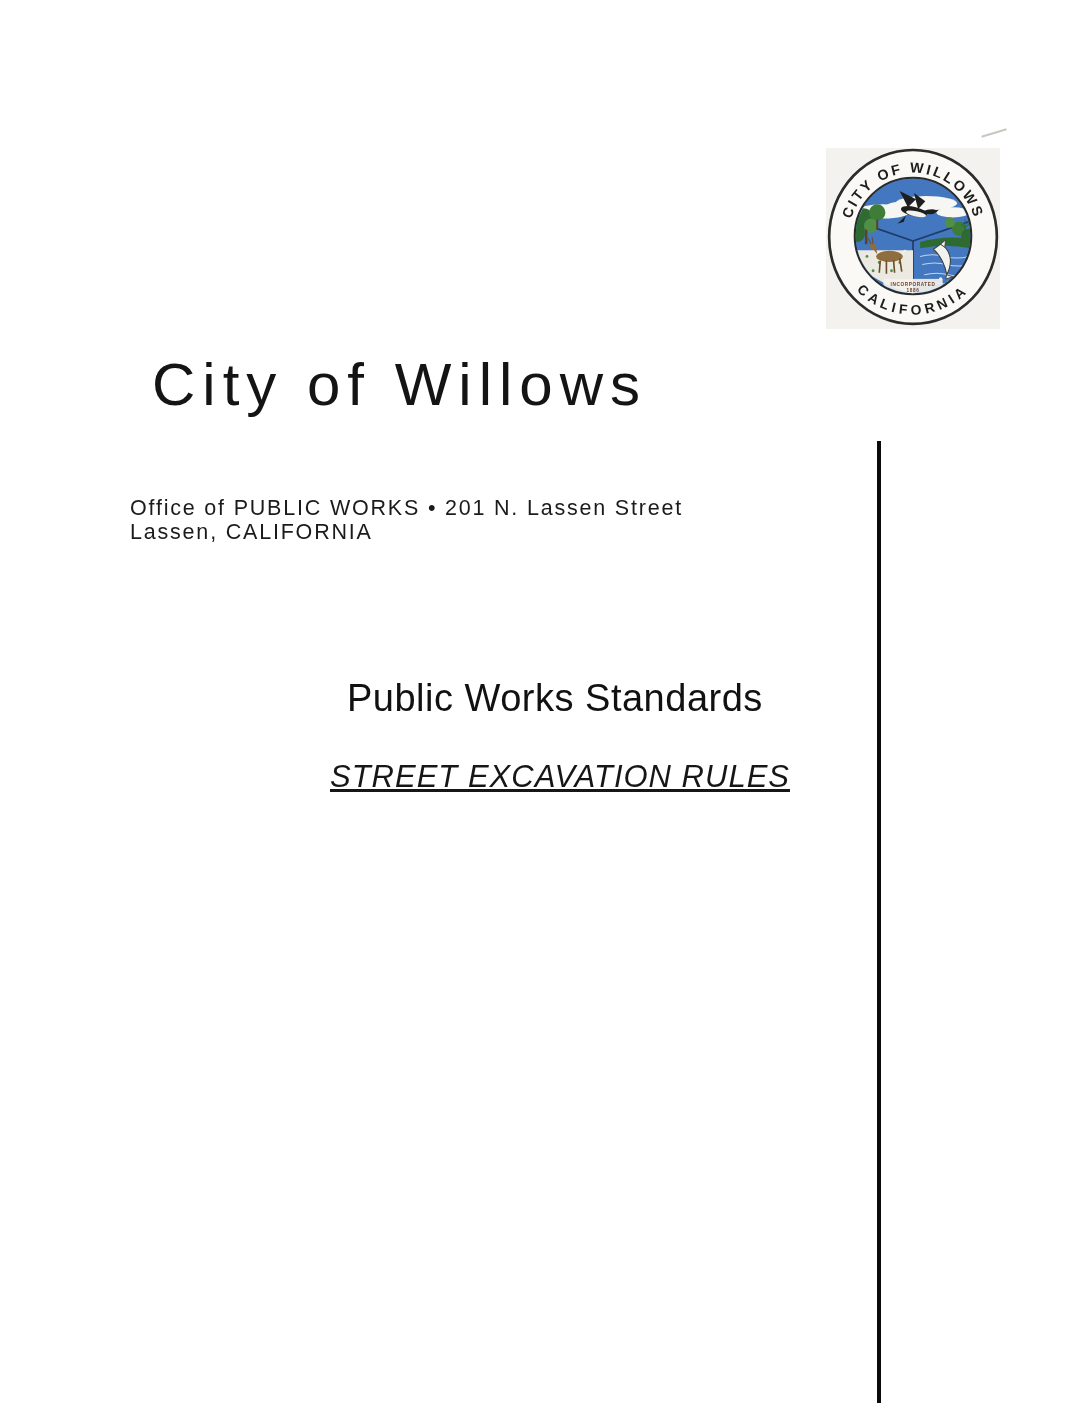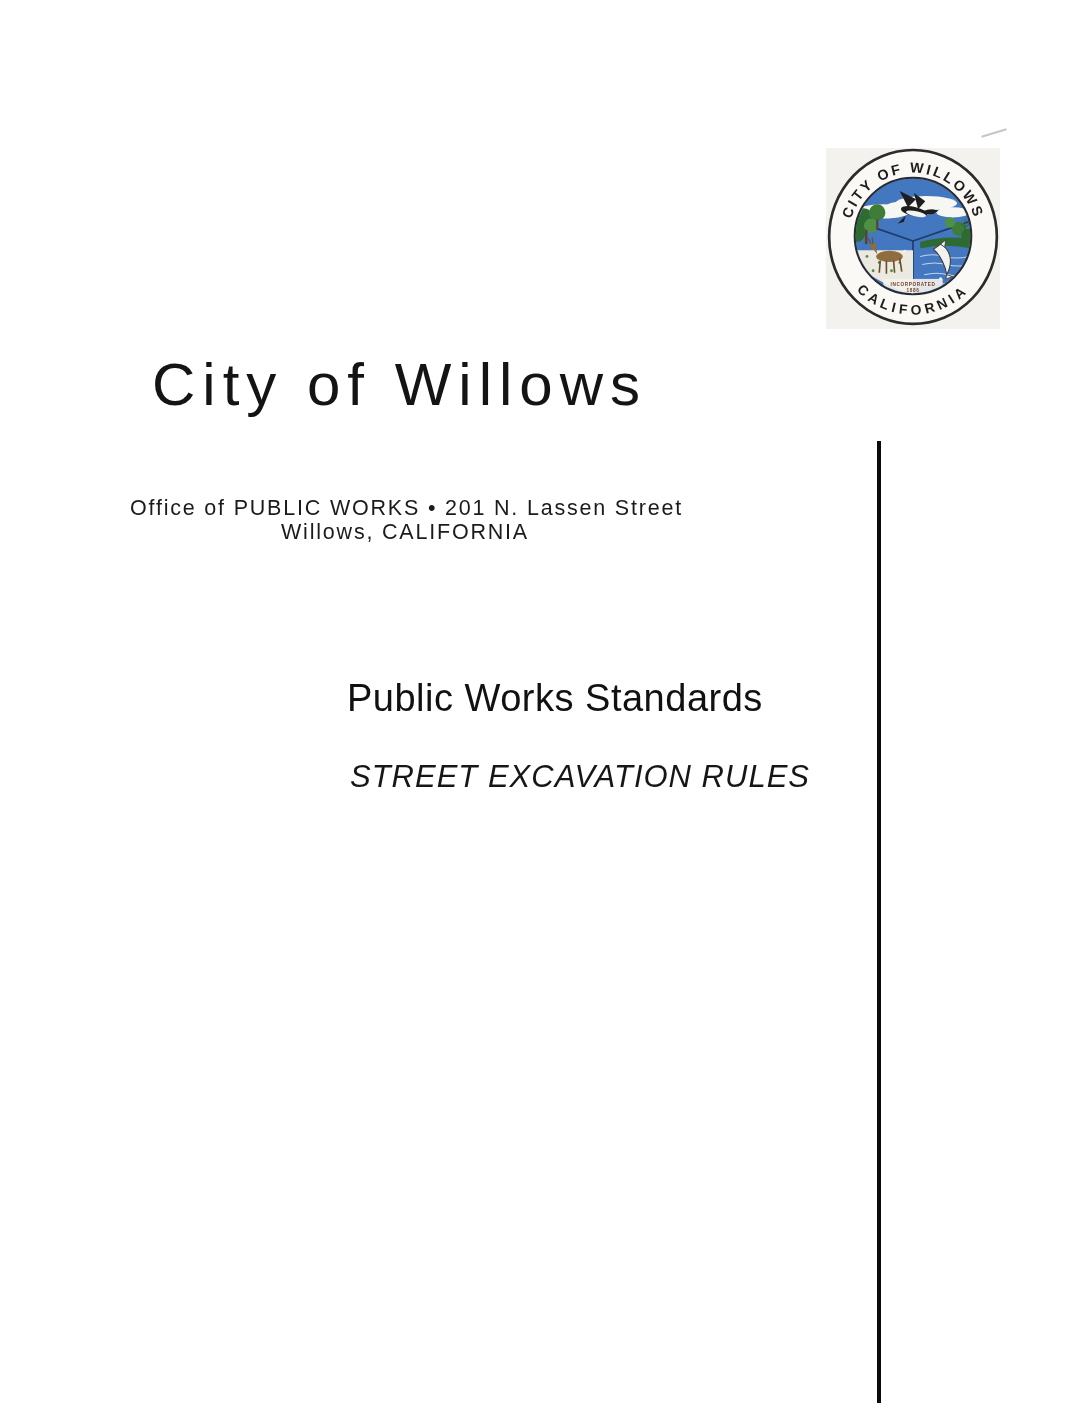--- a/index.html
+++ b/index.html
@@ -46,21 +46,21 @@
     line-height: 1.1;
     color: #141414;
     white-space: nowrap;
   }
 
   .address-block {
     position: absolute;
     left: 130px;
     top: 496px;
     width: 550px;
-    text-align: center;
+    text-align: left;
     font-size: 21.5px;
     letter-spacing: 1.8px;
     line-height: 24px;
     color: #1b1b1b;
     white-space: nowrap;
   }
 
   .standards-heading {
     position: absolute;
     left: 347px;
@@ -72,27 +72,27 @@
     line-height: 1;
     color: #111111;
     white-space: nowrap;
   }
 
   .street-rules {
     position: absolute;
     left: 330px;
     top: 761px;
     width: 500px;
-    text-align: center;
     font-size: 31px;
     font-style: italic;
     letter-spacing: 1px;
     line-height: 1;
     color: #161616;
     white-space: nowrap;
+    text-decoration: underline;
   }
 
   .vertical-rule {
     position: absolute;
     left: 877px;
     top: 441px;
     width: 4px;
     height: 962px;
     background: #0b0b0b;
   }
@@ -204,21 +204,21 @@
       </text>
     </svg>
   </div>
 
   <div class="scan-artifact"></div>
 
   <h1 class="doc-title-main">City of Willows</h1>
 
   <div class="address-block">
     <div>Office of PUBLIC WORKS • 201 N. Lassen Street</div>
-    <div>Willows, CALIFORNIA</div>
+    <div>Lassen, CALIFORNIA</div>
   </div>
 
   <div class="standards-heading">Public Works Standards</div>
 
   <div class="street-rules">STREET EXCAVATION RULES</div>
 
   <div class="vertical-rule"></div>
 
 </div>
 

